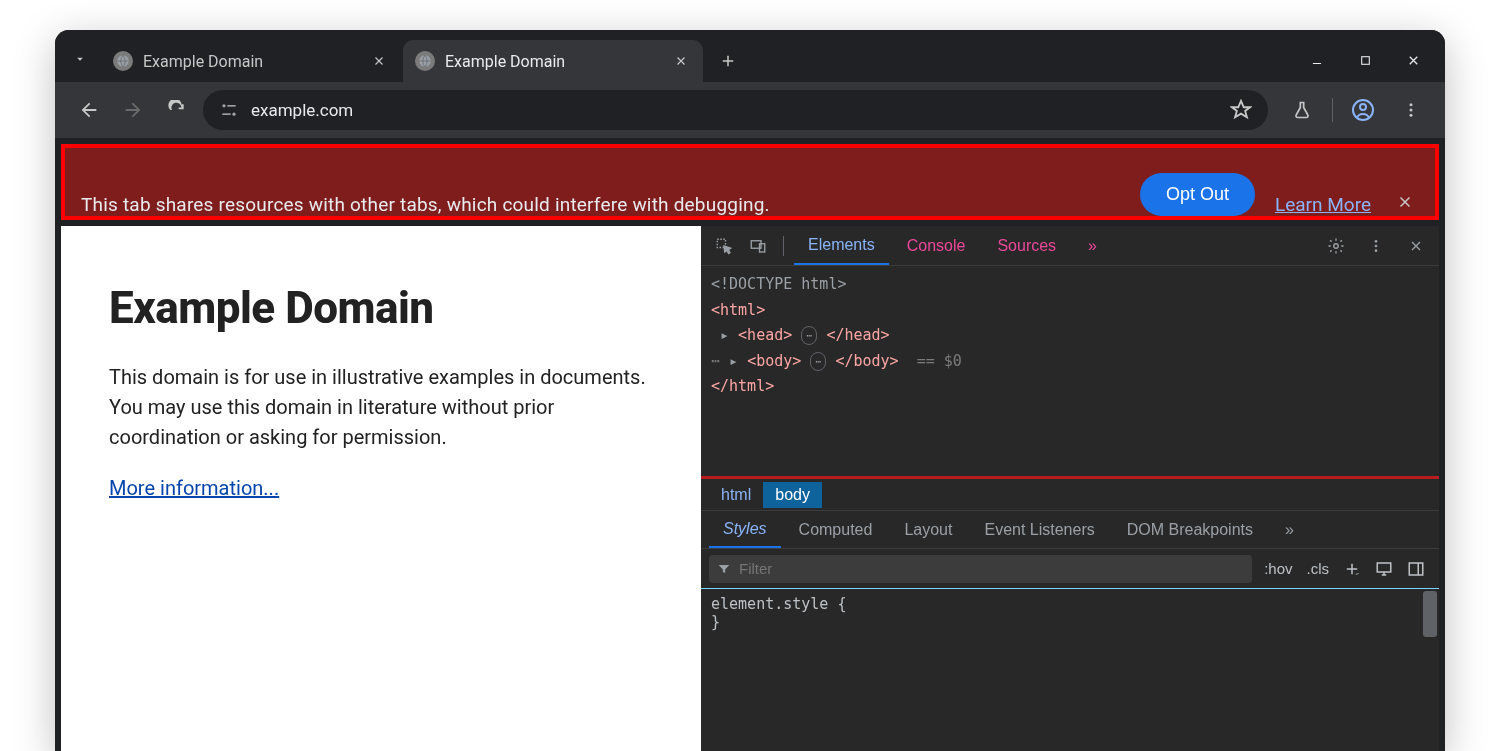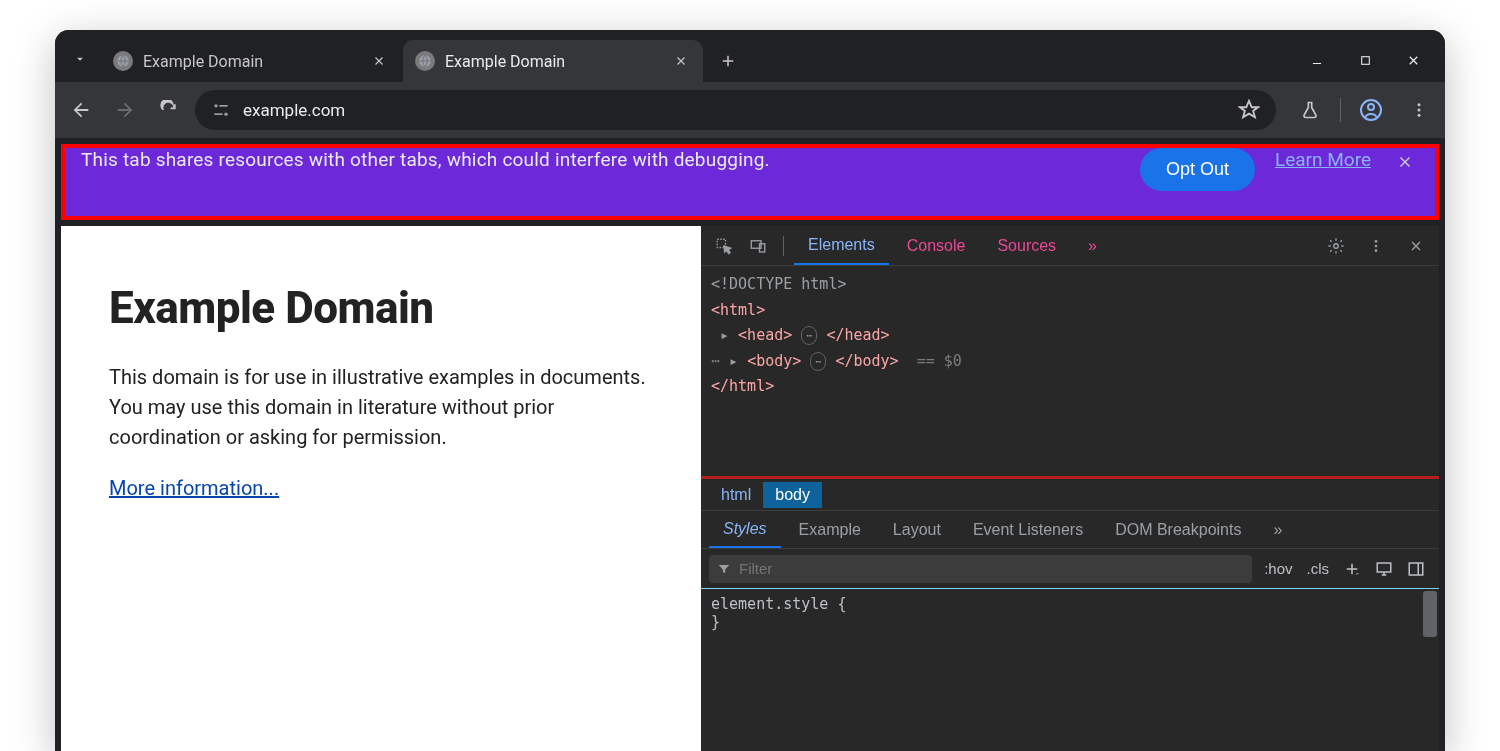--- a/index.html
+++ b/index.html
@@ -57,21 +57,21 @@
 .window-controls {
   margin-left:auto; display:flex; gap: 24px; padding: 0 20px 10px 0;
   color:#e8eaed;
 }
 .wc-btn { width: 24px; height:24px; display:flex;align-items:center;justify-content:center; }
 
 .toolbar {
   height: 56px;
   background: #35363a;
   display:flex; align-items:center;
-  padding: 0 8px;
+  padding: 0 16px;
   gap: 8px;
 }
 .nav-btn { width:36px;height:36px;display:flex;align-items:center;justify-content:center;color:#c7c7c7;border-radius:50%; }
 .nav-btn.disabled { color:#6b6b6b; }
 .omnibox {
   flex:1;
   height: 40px;
   background:#202124;
   border-radius: 20px;
   display:flex;align-items:center;
@@ -84,22 +84,22 @@
 .omnibox .star { color:#c7c7c7; }
 .toolbar-right { display:flex;align-items:center;gap:12px;padding-left:8px; }
 .tbr-btn { width:36px;height:36px;display:flex;align-items:center;justify-content:center;color:#c7c7c7; }
 .tbr-divider { width:1px;height:24px;background:#5f6368; }
 .profile-btn svg { color:#8ab4f8; }
 
 .infobar {
   height: 76px;
   margin: 6px 6px 0 6px;
   border: 4px solid #ff0000;
-  background:#6d28d9;
-  display:flex;align-items:flex-start;
+  background:#7f1d1d;
+  display:flex;align-items:flex-end;
   padding: 0 16px;
   gap: 20px;
 }
 .infobar-text { flex:1; color:#e8eaed; font-size: 19px; letter-spacing: .2px; }
 .optout-btn {
   background:#1a73e8; color:#fff; border:none;
   padding: 11px 26px; border-radius: 24px; font-size:18px;
 }
 .learnmore { color:#8ab4f8; text-decoration:underline; font-size:19px; }
 .infobar-close { width:28px;height:28px;display:flex;align-items:center;justify-content:center;color:#c7c7c7; }
@@ -401,21 +401,21 @@
         <div class="dom-line"><span class="tag">&lt;/html&gt;</span></div>
       </div>
 
       <div class="breadcrumb">
         <div class="bc-item">html</div>
         <div class="bc-item active">body</div>
       </div>
 
       <div class="styles-tabs">
         <div class="st-tab active">Styles</div>
-        <div class="st-tab">Example</div>
+        <div class="st-tab">Computed</div>
         <div class="st-tab">Layout</div>
         <div class="st-tab">Event Listeners</div>
         <div class="st-tab">DOM Breakpoints</div>
         <div class="st-tab">»</div>
       </div>
 
       <div class="filter-row">
         <div class="filter-box">
           <svg width="14" height="14" viewBox="0 0 24 24" fill="currentColor">
               <path d="M3 5h18l-7 8v6l-4-2v-4z"></path>

